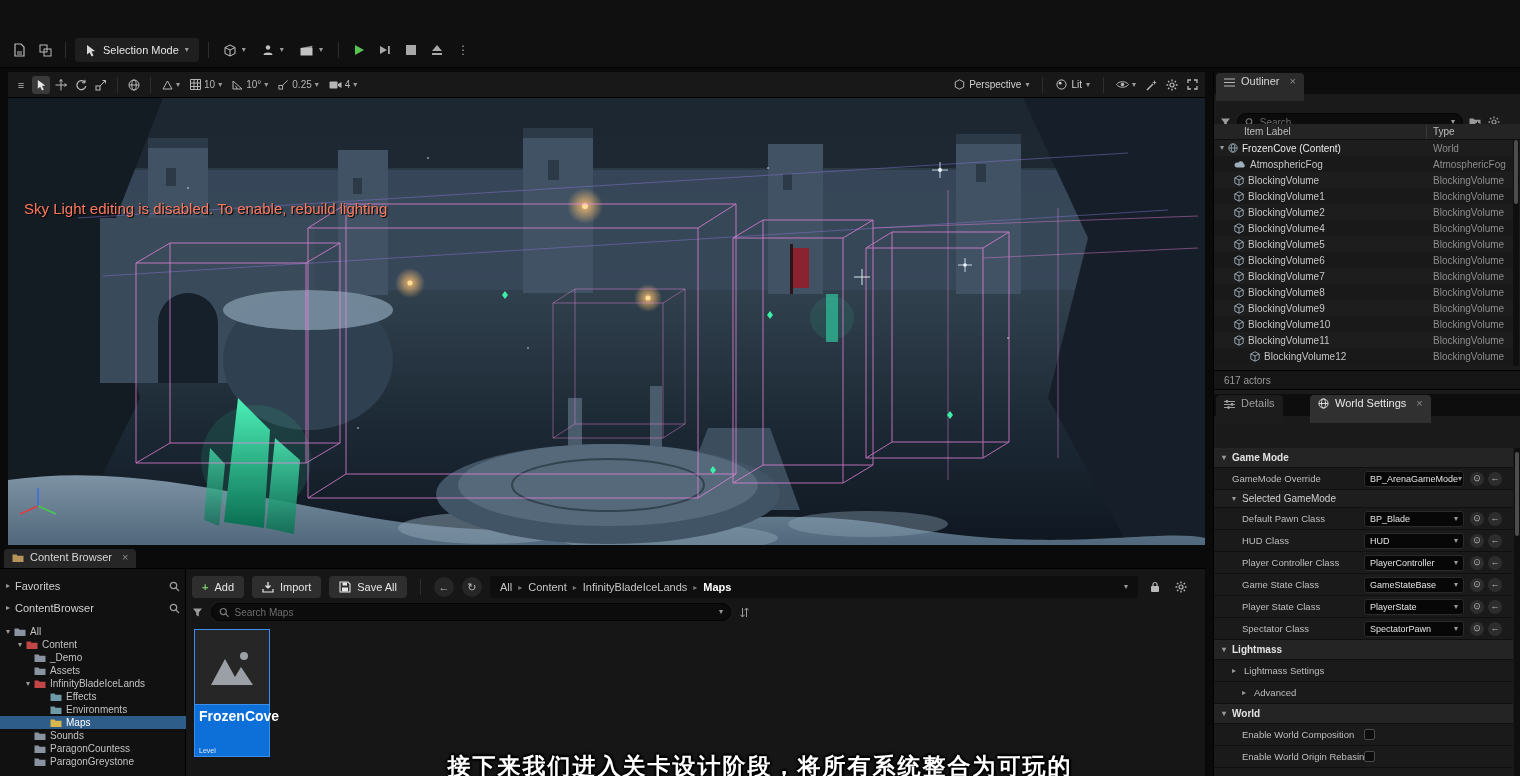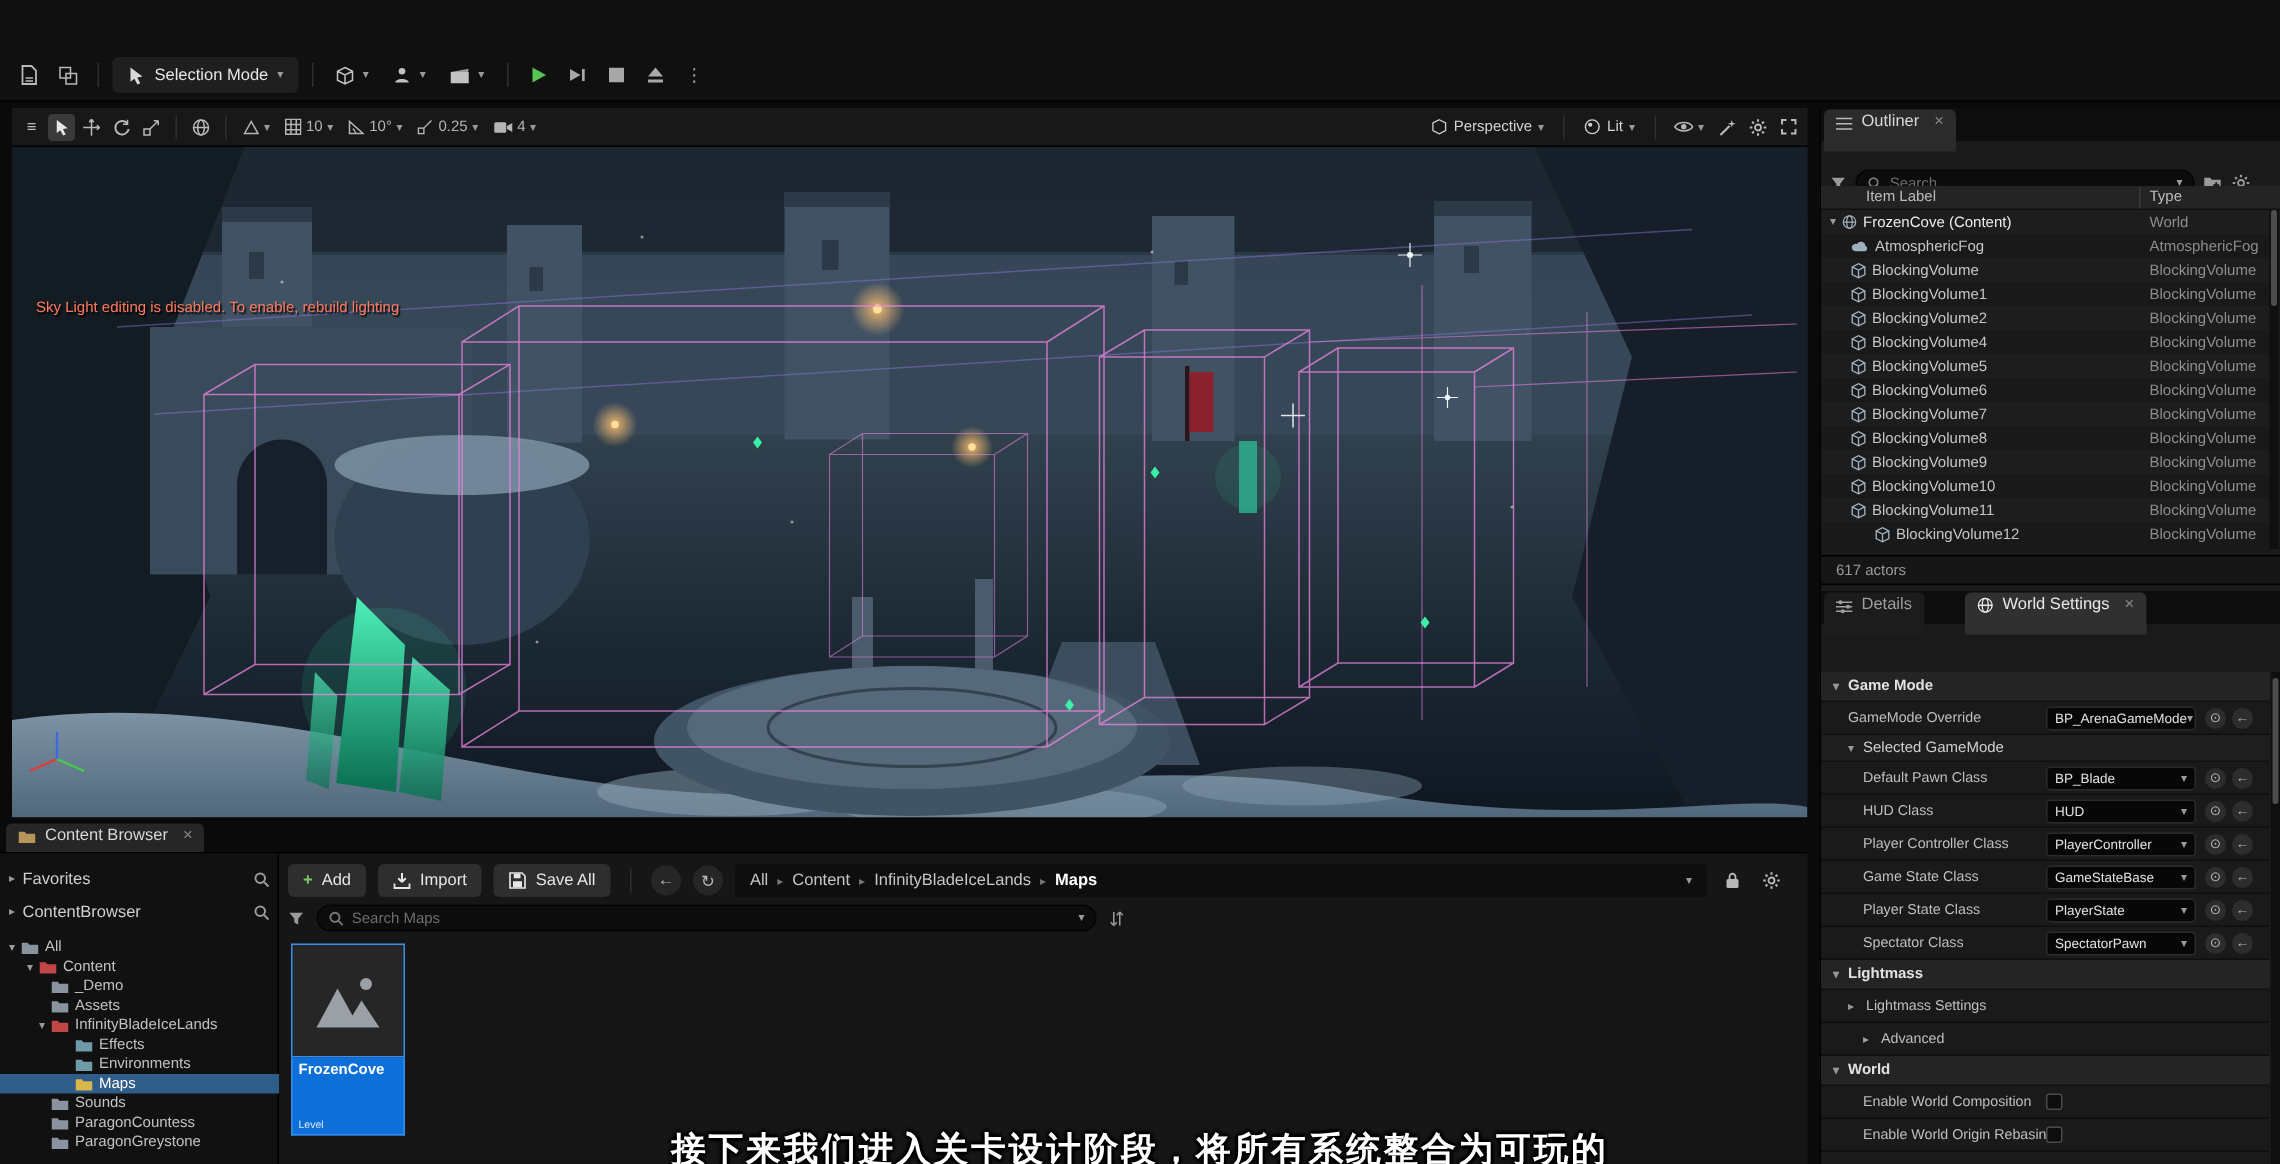--- a/index.html
+++ b/index.html
@@ -359,21 +359,21 @@
         <path d="M846 179 H862 M854 171 V187"></path>
       </g>
 
       <g stroke-width="1.6">
         <path d="M30 408 L12 416" stroke="#e03b3b"></path>
         <path d="M30 408 L48 416" stroke="#47c94e"></path>
         <path d="M30 408 L30 390" stroke="#3b6de0"></path>
       </g>
     </svg>
 
-    <div class="abs" style="left:16px;top:102px;color:#ff7a5c;font-size:10px;text-shadow:1px 1px 1px #000">Sky Light editing is disabled. To enable, rebuild lighting</div>
+    <div class="abs" style="left:16px;top:102px;color:#ff7a5c;font-size:15px;text-shadow:1px 1px 1px #000">Sky Light editing is disabled. To enable, rebuild lighting</div>
   </div>
 
   <div class="abs tab" style="left:4px;top:549px;background:#262626">
     <svg width="12" height="10" viewBox="0 0 12 10">
         <path d="M0.5 1.5 H4.5 L5.5 2.8 H11.5 V9 H0.5 Z" fill="#b5955a"></path>
       </svg>
     <span>Content Browser</span>
     <span class="xmark">×</span>
   </div>
 
@@ -548,21 +548,21 @@
     </div>
 
     <div class="abs" style="left:194px;top:60px;width:76px;height:128px">
       <div style="width:76px;height:76px;background:#262626;border:1px solid #3b8eea;display:flex;align-items:center;justify-content:center">
         <svg width="46" height="40" viewBox="0 0 46 40">
             <path d="M2 38 L16 12 L26 30 L32 20 L44 38 Z" fill="#9aa0a6"></path>
             <circle cx="35" cy="9" r="4" fill="#9aa0a6"></circle>
           </svg>
       </div>
       <div style="position:relative;width:76px;height:52px;background:#0d6fd8;border:1px solid #3b8eea;border-top:0;padding:3px 4px">
-        <div style="color:#fff;font-size:10px;font-weight:bold">FrozenCove</div>
+        <div style="color:#fff;font-size:14px;font-weight:bold">FrozenCove</div>
         <div style="position:absolute;left:4px;bottom:2px;color:#dce9f8;font-size:7px">Level</div>
       </div>
     </div>
   </div>
 
   <div class="abs" style="left:1213px;top:72px;width:307px;height:704px;background:#1a1a1a;border-left:1px solid #000">
 
     <div class="abs" style="left:0;top:0;width:307px;height:22px;background:#0d0d0d">
       <span class="tab abs" style="left:2px;top:1px;background:#2b2b2b">
         <svg width="11" height="9" viewBox="0 0 11 9">

